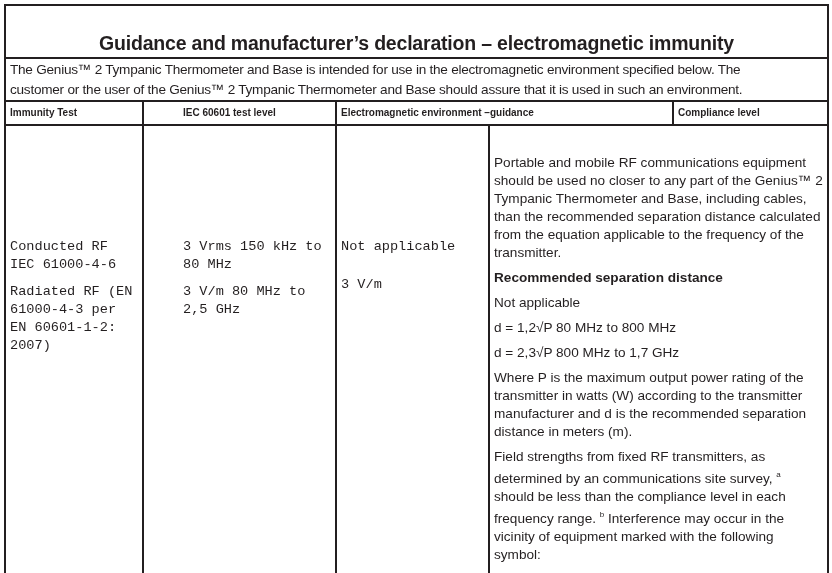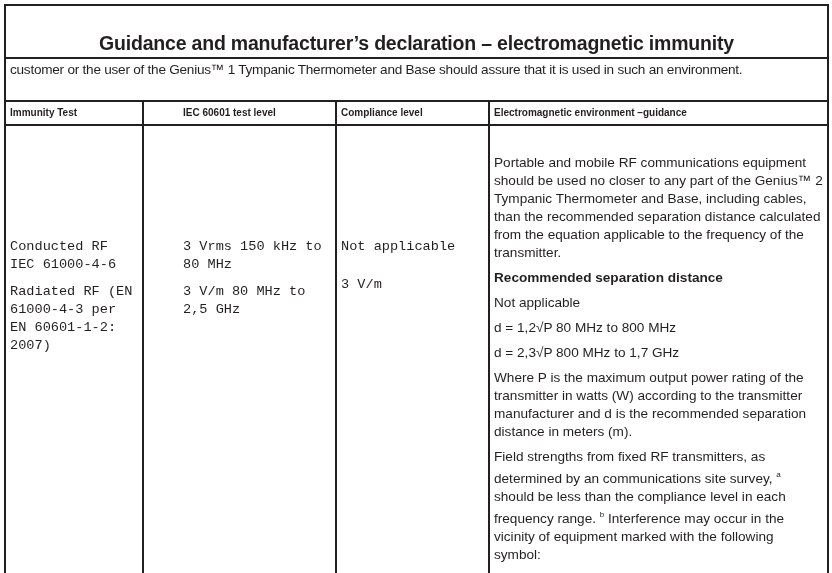--- a/index.html
+++ b/index.html
@@ -25,27 +25,28 @@
   .g { padding-top:4px !important;margin-top:24px; }
   .sup { font-size:8px; vertical-align:6px; }
   .sym { width:70px; height:60px; display:block; margin-top:-1px; }
 </style>
 </head>
 <body>
 
 <div class="tbl">
   <div class="title">Guidance and manufacturer’s declaration – electromagnetic immunity</div>
   <div class="intro">
-    <div>customer or the user of the Genius™ 1 Tympanic Thermometer and Base should assure that it is used in such an environment.</div>
+    <div>The Genius™ 2 Tympanic Thermometer and Base is intended for use in the electromagnetic environment specified below. The</div>
+    <div>customer or the user of the Genius™ 2 Tympanic Thermometer and Base should assure that it is used in such an environment.</div>
   </div>
   <div class="row hdr">
     <div class="c c1">Immunity Test</div>
     <div class="c c2">IEC 60601 test level</div>
+    <div class="c c4">Electromagnetic environment –guidance</div>
     <div class="c c3">Compliance level</div>
-    <div class="c c4">Electromagnetic environment –guidance</div>
   </div>
   <div class="row body">
     <div class="c c1 cell-left">
       <p>Conducted RF IEC 61000-4-6</p>
       <p>Radiated RF (EN 61000-4-3 per EN 60601-1-2: 2007)</p>
     </div>
     <div class="c c2 cell-left">
       <p>3 Vrms 150 kHz to 80 MHz</p>
       <p>3 V/m 80 MHz to 2,5 GHz</p>
     </div>

